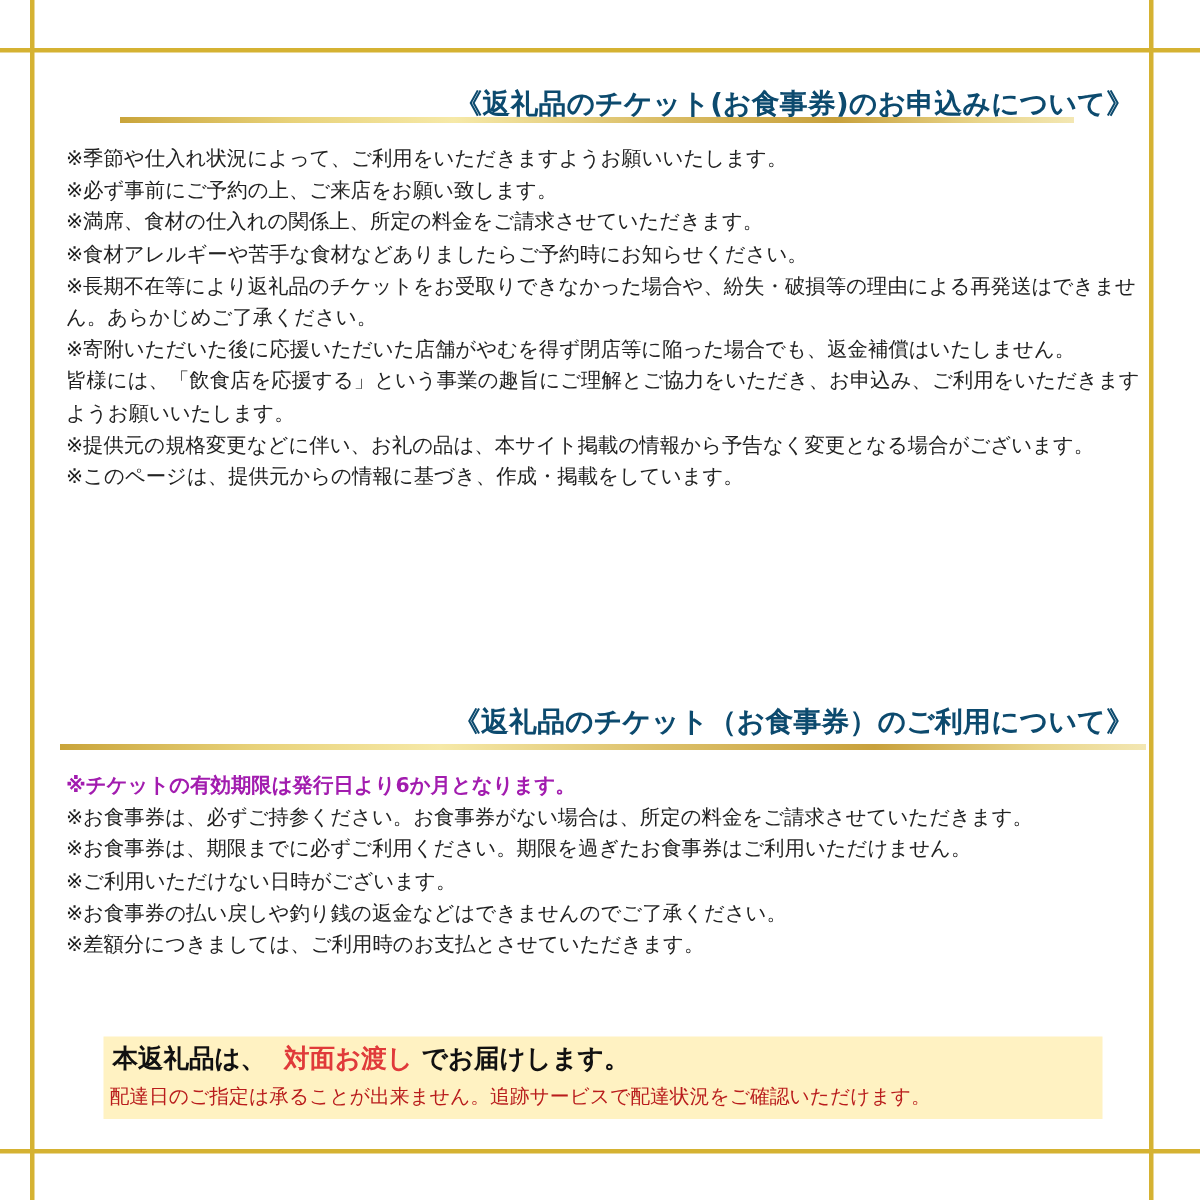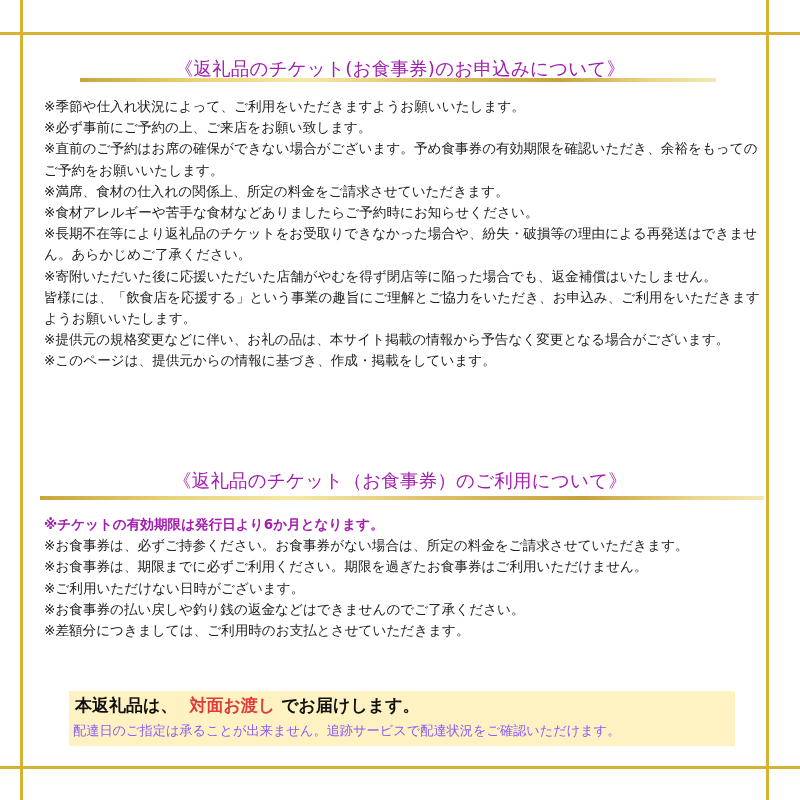--- a/index.html
+++ b/index.html
@@ -29,24 +29,24 @@
     .content {
       position: absolute;
       left: 44px;
       top: 0;
       width: 720px;
     }
     .section-title {
       position: absolute;
       left: 0;
       width: 712px;
-      text-align: center;
+      text-align: right;
       font-size: 18.5px;
-      font-weight: normal;
-      color: #a21caf;
+      font-weight: bold;
+      color: #0c4a6e;
       letter-spacing: 0.2px;
       white-space: nowrap;
     }
     .title-bar {
       position: absolute;
       height: 4px;
       background: linear-gradient(to right,
         #c9a43a 0%, #e8d27a 18%, #f6e9a8 35%, #dcc06a 55%,
         #c8a13c 75%, #e9d58a 90%, #f3e7b3 100%);
     }
@@ -93,41 +93,40 @@
     }
     .delivery-main .hl {
       color: #e03a3a;
       margin: 0 6px 0 12px;
     }
     .delivery-sub {
       position: absolute;
       left: 4px;
       top: 31px;
       font-size: 13.2px;
-      color: #8b5cf6;
+      color: #b91c1c;
       white-space: nowrap;
     }
   </style>
 </head>
 <body>
 
 <div class="frame-line frame-v" id="frame-left"></div>
 <div class="frame-line frame-v" id="frame-right"></div>
 <div class="frame-line frame-h" id="frame-top"></div>
 <div class="frame-line frame-h" id="frame-bottom"></div>
 
 <div class="content">
 
   <div class="section-title" id="title1">《返礼品のチケット(お食事券)のお申込みについて》</div>
   <div class="title-bar" id="bar1"></div>
 
   <ul class="notes" id="notes1">
     <li>※季節や仕入れ状況によって、ご利用をいただきますようお願いいたします。</li>
     <li>※必ず事前にご予約の上、ご来店をお願い致します。</li>
-    <li>※直前のご予約はお席の確保ができない場合がございます。予め食事券の有効期限を確認いただき、余裕をもってのご予約をお願いいたします。</li>
     <li>※満席、食材の仕入れの関係上、所定の料金をご請求させていただきます。</li>
     <li>※食材アレルギーや苦手な食材などありましたらご予約時にお知らせください。</li>
     <li>※長期不在等により返礼品のチケットをお受取りできなかった場合や、紛失・破損等の理由による再発送はできません。あらかじめご了承ください。</li>
     <li>※寄附いただいた後に応援いただいた店舗がやむを得ず閉店等に陥った場合でも、返金補償はいたしません。</li>
     <li>皆様には、「飲食店を応援する」という事業の趣旨にご理解とご協力をいただき、お申込み、ご利用をいただきますようお願いいたします。</li>
     <li>※提供元の規格変更などに伴い、お礼の品は、本サイト掲載の情報から予告なく変更となる場合がございます。</li>
     <li>※このページは、提供元からの情報に基づき、作成・掲載をしています。</li>
   </ul>
 
   <div class="section-title" id="title2">《返礼品のチケット（お食事券）のご利用について》</div>

